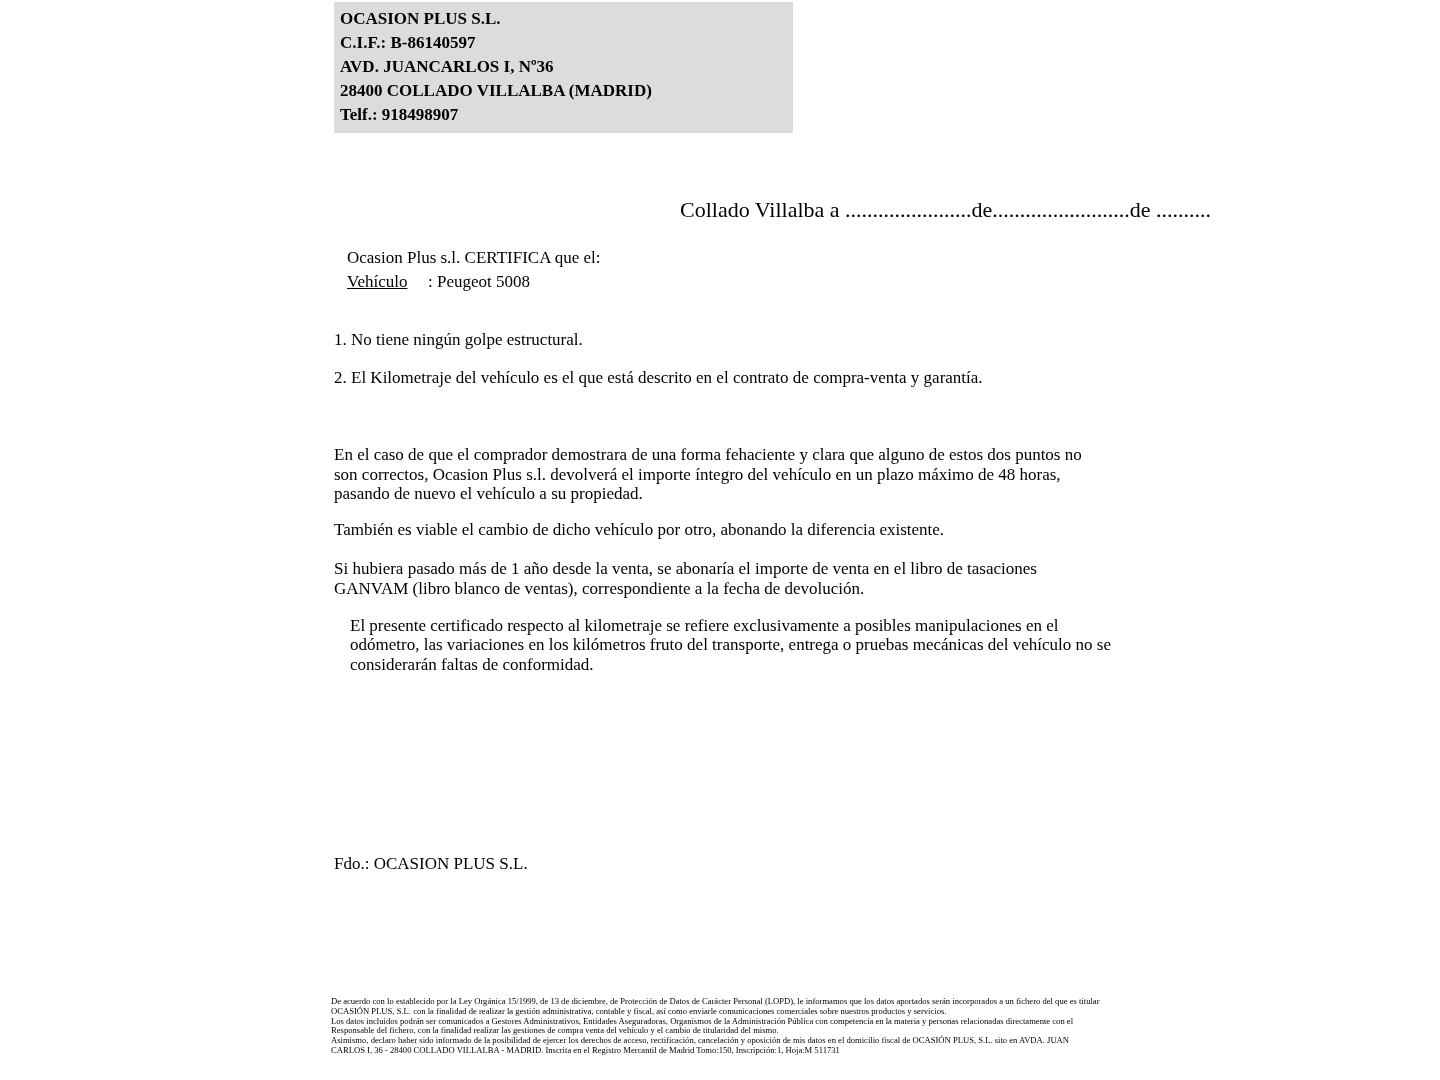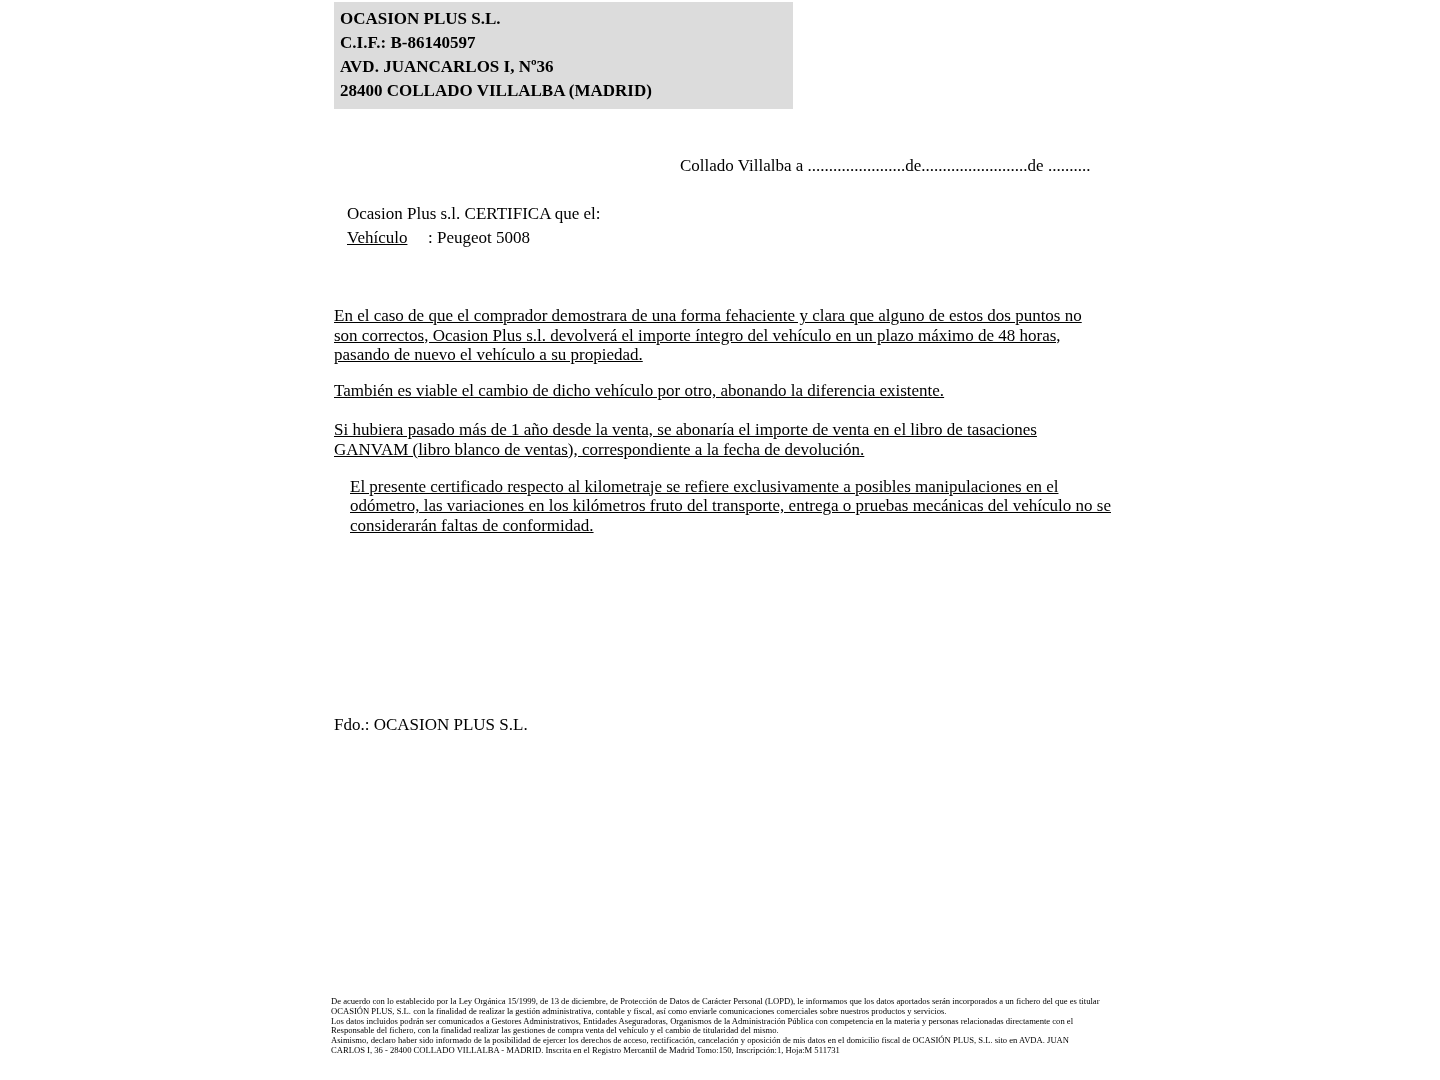--- a/index.html
+++ b/index.html
@@ -22,41 +22,41 @@
   .header-box {
     width: 459px;
     background: #dcdcdc;
     padding: 5px 8px 6px 6px;
     font-weight: bold;
     font-size: 17px;
     line-height: 24px;
   }
   .header-box div { white-space: nowrap; }
   .date-line {
-    margin-top: 47px;
+    margin-top: 67px;
     margin-left: 346px;
-    font-size: 17px;
+    font-size: 22px;
     line-height: 20px;
     white-space: nowrap;
   }
   .certifica {
     margin-top: 26px;
     margin-left: 13px;
     font-size: 17px;
     line-height: 23.5px;
   }
   .certifica .row .lbl {
     display: inline-block;
     width: 81px;
   }
   .certifica .row .lbl span { text-decoration: underline; }
   .points { margin-top: 37px; font-size: 17px; }
   .point1 { line-height: 20px; }
   .point2 { margin-top: 18px; line-height: 20px; }
-  .body-par { font-size: 17px; line-height: 19.6px; width: 766px; text-decoration: underline; }
+  .body-par { font-size: 17px; line-height: 19.6px; width: 766px; }
   .p1 { margin-top: 57px; }
   .p2 { margin-top: 16px; }
   .p3 { margin-top: 20px; }
   .p4 { margin-top: 17px; margin-left: 16px; }
   .signature {
     margin-top: 180px;
     font-size: 17px;
     line-height: 20px;
   }
   .legal {
@@ -73,31 +73,36 @@
 
 <div class="page">
 
   <div class="doc">
 
     <div class="header-box">
       <div>OCASION PLUS S.L.</div>
       <div>C.I.F.: B-86140597</div>
       <div>AVD. JUANCARLOS I, Nº36</div>
       <div>28400 COLLADO VILLALBA (MADRID)</div>
+      <div>Telf.: 918498907</div>
     </div>
 
     <div class="date-line">Collado Villalba a .......................de.........................de ..........</div>
 
     <div class="certifica">
       <div>Ocasion Plus s.l. CERTIFICA que el:</div>
       <div class="row">
         <span class="lbl"><span>Vehículo</span></span><span>: Peugeot 5008</span>
       </div>
     </div>
 
+    <div class="points">
+      <div class="point1">1. No tiene ningún golpe estructural.</div>
+      <div class="point2">2. El Kilometraje del vehículo es el que está descrito en el contrato de compra-venta y garantía.</div>
+    </div>
 
     <div class="body-par p1">En el caso de que el comprador demostrara de una forma fehaciente y clara que alguno de estos dos puntos no son correctos, Ocasion Plus s.l. devolverá el importe íntegro del vehículo en un plazo máximo de 48 horas, pasando de nuevo el vehículo a su propiedad.</div>
     <div class="body-par p2">También es viable el cambio de dicho vehículo por otro, abonando la diferencia existente.</div>
     <div class="body-par p3">Si hubiera pasado más de 1 año desde la venta, se abonaría el importe de venta en el libro de tasaciones GANVAM (libro blanco de ventas), correspondiente a la fecha de devolución.</div>
     <div class="body-par p4">El presente certificado respecto al kilometraje se refiere exclusivamente a posibles manipulaciones en el odómetro, las variaciones en los kilómetros fruto del transporte, entrega o pruebas mecánicas del vehículo no se considerarán faltas de conformidad.</div>
 
     <div class="signature">Fdo.: OCASION PLUS S.L.</div>
 
   </div>
 

